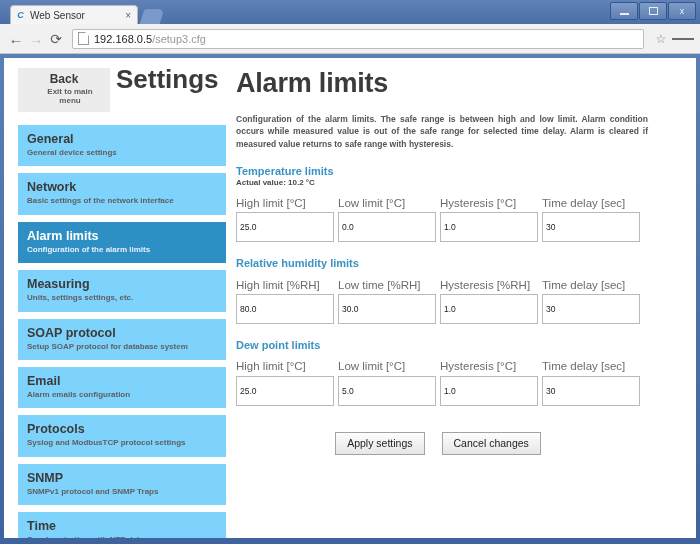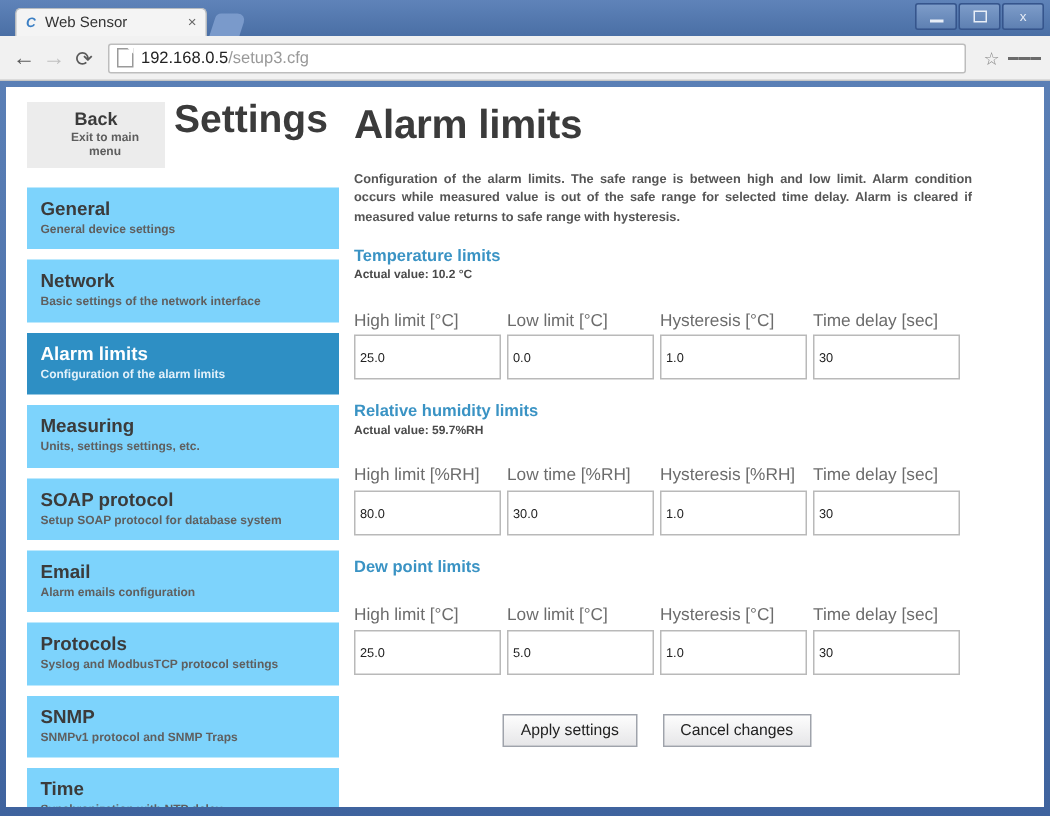--- a/index.html
+++ b/index.html
@@ -115,21 +115,21 @@
     font-size:27px;font-weight:bold;color:#3b3b3b;
     line-height:1;margin:2px 0 0 0;letter-spacing:-0.2px;
   }
   .desc{
     font-size:8.5px;font-weight:bold;color:#555;line-height:1.45;
     margin-top:16px;text-align:justify;width:412px;
   }
   .section{margin-top:15px;}
   .sec-title{font-size:11px;font-weight:bold;color:#3a93c4;line-height:1.2;}
   .sec-sub{font-size:8px;font-weight:bold;color:#4a4a4a;line-height:1.3;}
-  .fields{display:flex;margin-top:19px;width:404px;}
+  .fields{display:flex;margin-top:8px;width:404px;}
   .field{flex:1;padding-right:4px;box-sizing:border-box;}
   .field:last-child{padding-right:0;}
   .flabel{font-size:11.5px;color:#6c6c6c;line-height:1.2;margin-bottom:2px;}
   .finput{
     width:100%;height:15px;box-sizing:border-box;
     border:1px solid #b9b9b9;background:#fff;
     font-size:8.5px;font-family:"Liberation Sans",sans-serif;
     color:#222;padding:14px 3px;line-height:13px;
   }
   .buttons{
@@ -254,21 +254,20 @@
             </div>
             <div class="field">
               <div class="flabel">Time delay [sec]</div>
               <input class="finput" value="30" style="">
             </div>
           </div>
         </div>
 
         <div class="section">
           <div class="sec-title">Relative humidity limits</div>
-          <div class="sec-sub">Actual value: 59.7%RH</div>
           <div class="fields">
             <div class="field">
               <div class="flabel">High limit [%RH]</div>
               <input class="finput" value="80.0" style="">
             </div>
             <div class="field">
               <div class="flabel">Low time [%RH]</div>
               <input class="finput" value="30.0" style="">
             </div>
             <div class="field">

